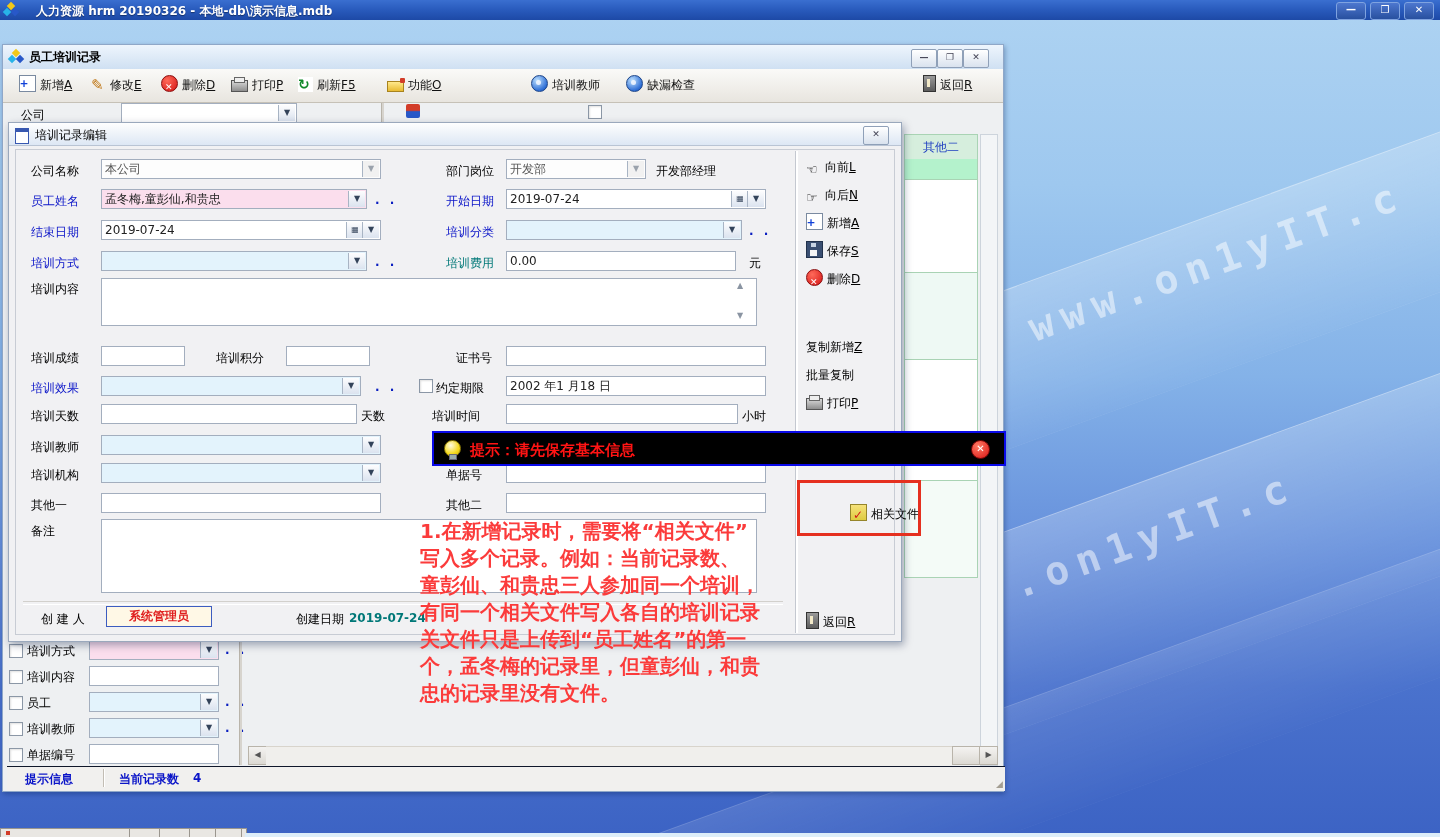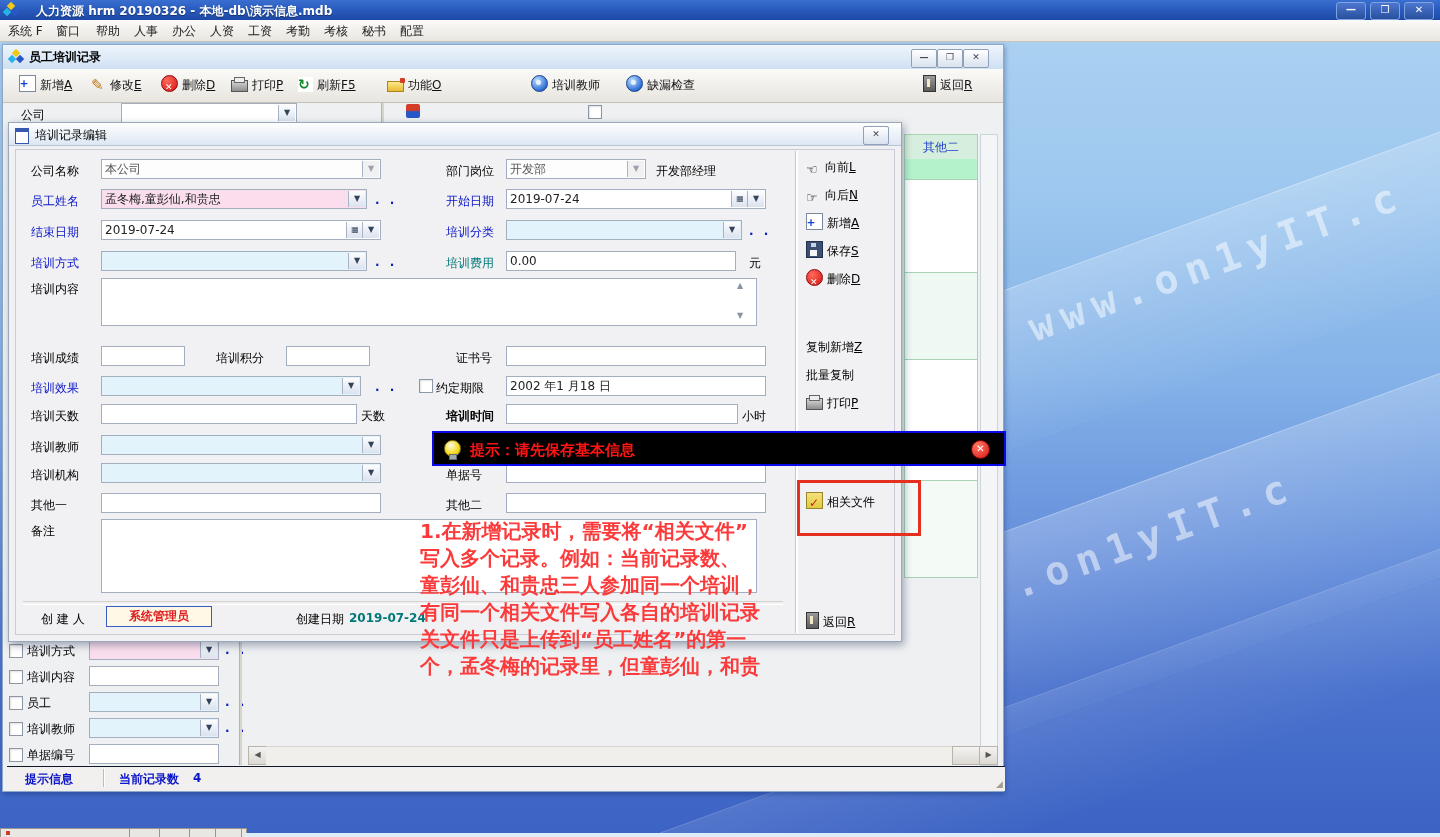--- a/index.html
+++ b/index.html
@@ -102,33 +102,20 @@
         <i></i>
         <i></i>
         <i></i>
       </span>
     <span class="t">人力资源 hrm 20190326 - 本地-db\演示信息.mdb</span>
     <span class="wbtn" style="right:74px;">—</span>
     <span class="wbtn" style="right:40px;">❐</span>
     <span class="wbtn" style="right:6px;">✕</span>
   </div>
 
-  <div class="menubar">
-    <span style="left:8px;">系统 F</span>
-    <span style="left:56px;">窗口</span>
-    <span style="left:96px;">帮助</span>
-    <span style="left:134px;">人事</span>
-    <span style="left:172px;">办公</span>
-    <span style="left:210px;">人资</span>
-    <span style="left:248px;">工资</span>
-    <span style="left:286px;">考勤</span>
-    <span style="left:324px;">考核</span>
-    <span style="left:362px;">秘书</span>
-    <span style="left:400px;">配置</span>
-  </div>
 
   <div id="mdi">
     <div class="wt">
       <span class="diamonds" style="position:absolute;left:6px;top:5px;">
           <i></i>
           <i></i>
           <i></i>
         </span>
       <span class="lbl" style="left:26px;top:4px;font-weight:bold;">员工培训记录</span>
       <span class="smbtn" style="left:908px;">—</span>
@@ -263,21 +250,21 @@
         <span class="dd">▼</span>
       </span>
     <span class="dots" style="left:366px;top:257px;">. .</span>
     <span class="chk" style="left:410px;top:256px;"></span>
     <span class="lbl" style="left:427px;top:257px;">约定期限</span>
     <span class="inp" style="left:497px;top:253px;width:252px;"><span>2002  年1   月18 日</span></span>
 
     <span class="lbl" style="left:22px;top:285px;">培训天数</span>
     <span class="inp" style="left:92px;top:281px;width:248px;"></span>
     <span class="lbl" style="left:352px;top:285px;">天数</span>
-    <span class="lbl" style="left:437px;top:285px;font-weight:bold;">培训时间</span>
+    <span class="lbl" style="left:423px;top:285px;">培训时间</span>
     <span class="inp" style="left:497px;top:281px;width:224px;"></span>
     <span class="lbl" style="left:733px;top:285px;">小时</span>
 
     <span class="lbl" style="left:22px;top:316px;">培训教师</span>
     <span class="inp combo" style="left:92px;top:312px;width:272px;background:#e3f3fc;">
         <span class="dd">▼</span>
       </span>
     <span class="lbl" style="left:22px;top:344px;">培训机构</span>
     <span class="inp combo" style="left:92px;top:340px;width:272px;background:#e3f3fc;">
         <span class="dd">▼</span>
@@ -301,39 +288,40 @@
 
     <div class="abs" style="left:786px;top:28px;width:2px;height:482px;background:#fff;border-left:1px solid #c4c8d0;"></div>
     <span class="sidebtn" style="top:33px;"><span class="ic ic-hand">☜</span><span>向前</span><u>L</u></span>
     <span class="sidebtn" style="top:61px;"><span class="ic ic-hand">☞</span><span>向后</span><u>N</u></span>
     <span class="sidebtn" style="top:89px;"><span class="ic ic-page ic-plus"></span><span>新增</span><u>A</u></span>
     <span class="sidebtn" style="top:117px;"><span class="ic ic-save"></span><span>保存</span><u>S</u></span>
     <span class="sidebtn" style="top:145px;"><span class="ic ic-del"></span><span>删除</span><u>D</u></span>
     <span class="sidebtn" style="top:213px;"><span>复制新增</span><u>Z</u></span>
     <span class="sidebtn" style="top:241px;"><span>批量复制</span></span>
     <span class="sidebtn" style="top:269px;"><span class="ic ic-print"></span><span>打印</span><u>P</u></span>
-    <span class="sidebtn t2" style="top:368px;"><span class="ic ic-filech"></span><span>相关文件</span></span>
+    <span class="sidebtn t2" style="top:380px;margin-left:44px;"><span class="ic ic-filech"></span><span>相关文件</span></span>
     <span class="sidebtn" style="top:488px;"><span class="ic ic-exit"></span><span>返回</span><u>R</u></span>
   </div>
 
   <div id="alert">
     <span class="bulb"></span>
     <span class="msg">提示：请先保存基本信息</span>
     <span class="x">✕</span>
   </div>
 
   <div id="redrect"></div>
 
   <div id="anno">
     <span>1.在新增记录时，需要将“相关文件”</span>
     <span>写入多个记录。例如：当前记录数、</span>
     <span>童彭仙、和贵忠三人参加同一个培训，</span>
     <span>有同一个相关文件写入各自的培训记录</span>
     <span>关文件只是上传到“员工姓名”的第一</span>
     <span>个，孟冬梅的记录里，但童彭仙，和贵</span>
+    <span>忠的记录里没有文件。</span>
   </div>
 
   <div class="abs" style="left:0;top:828px;width:245px;height:9px;background:#e9e7e3;border:1px solid #9a968e;border-bottom:none;">
     <span class="abs" style="left:5px;top:2px;width:4px;height:4px;background:#d23c28;"></span>
     <span class="abs" style="left:128px;top:0;width:1px;height:9px;background:#9a968e;"></span>
     <span class="abs" style="left:158px;top:0;width:1px;height:9px;background:#9a968e;"></span>
     <span class="abs" style="left:188px;top:0;width:1px;height:9px;background:#9a968e;"></span>
     <span class="abs" style="left:214px;top:0;width:1px;height:9px;background:#9a968e;"></span>
     <span class="abs" style="left:240px;top:0;width:1px;height:9px;background:#9a968e;"></span>
   </div>

